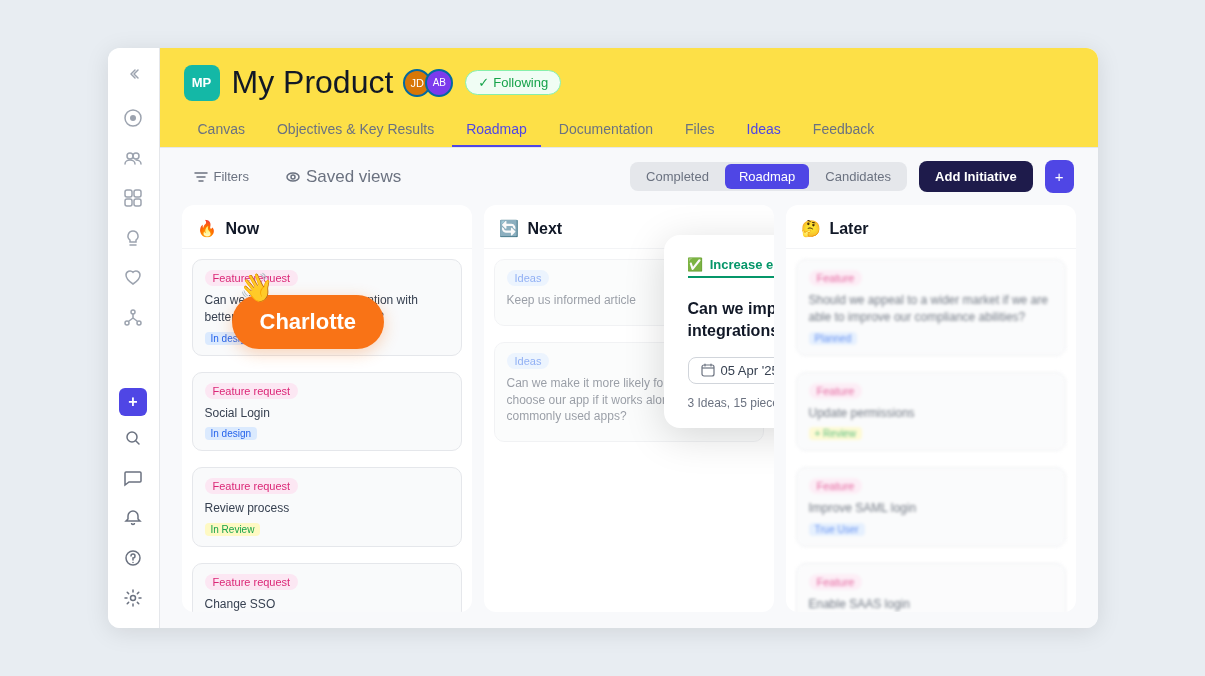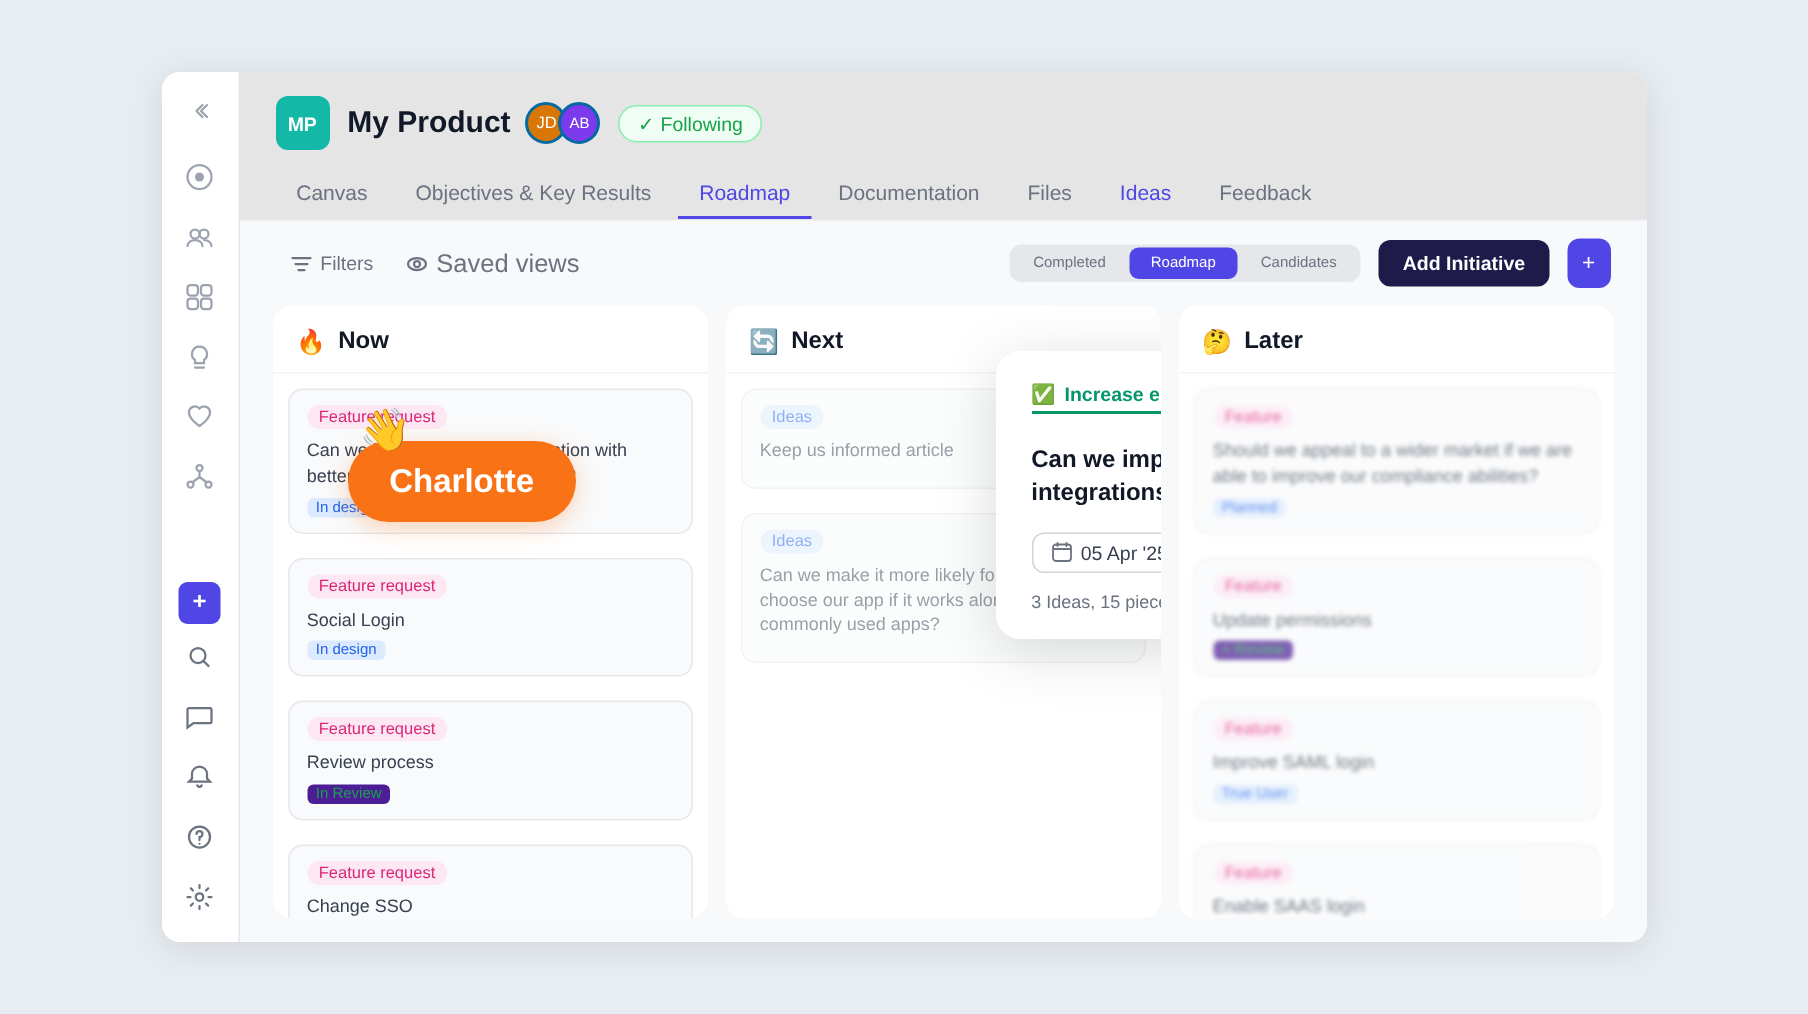--- a/index.html
+++ b/index.html
@@ -80,21 +80,21 @@
     
     .content {
       flex: 1;
       display: flex;
       flex-direction: column;
       background: #f8f9fb;
       overflow: hidden;
     }
     
     .header {
-      background: #e5e5e5;
+      background: #fde047;
       padding: 16px 8px 0 24px;
       border-bottom: 1px solid #e5e7eb;
     }
     .header-top {
       display: flex;
       align-items: center;
       gap: 12px;
       margin-bottom: 12px;
     }
     .product-avatar {
@@ -103,22 +103,22 @@
       background: #14b8a6;
       border-radius: 8px;
       display: flex;
       align-items: center;
       justify-content: center;
       color: #fff;
       font-weight: bold;
       font-size: 13px;
     }
     .product-title {
-      font-size: 20px;
-      font-weight: 700;
+      font-size: 32px;
+      font-weight: 400;
       color: #111827;
     }
     .user-avatars {
       display: flex;
       align-items: center;
       margin-left: 4px;
     }
     .user-avatar {
       width: 28px;
       height: 28px;
@@ -168,21 +168,21 @@
     .toolbar {
       display: flex;
       align-items: center;
       padding: 12px 24px;
       gap: 12px;
       background: #f8f9fb;
     }
     .toolbar-left {
       display: flex;
       align-items: center;
-      gap: 12px;
+      gap: 27px;
       flex: 1;
     }
     .filter-btn {
       display: flex;
       align-items: center;
       gap: 6px;
       font-size: 13px;
       color: #6b7280;
       cursor: pointer;
       padding: 6px 10px;
@@ -198,21 +198,21 @@
     }
     .view-toggle {
       display: flex;
       background: #e5e7eb;
       border-radius: 8px;
       padding: 2px;
       gap: 2px;
     }
     .view-toggle-btn {
       padding: 5px 14px;
-      font-size: 10px;
+      font-size: 13px;
       border-radius: 6px;
       cursor: pointer;
       color: #6b7280;
       font-weight: 500;
     }
     .view-toggle-btn.active {
       background: #4f46e5;
       color: #fff;
     }
     .add-initiative-btn {
@@ -302,21 +302,21 @@
       font-size: 11px;
       color: #9ca3af;
     }
     .card-label {
       display: inline-block;
       border-radius: 4px;
       padding: 1px 6px;
       font-size: 10px;
     }
     .card-label-blue { background: #dbeafe; color: #2563eb; }
-    .card-label-green { background: #4c1d95; color: #16a34a; }
+    .card-label-green { background: #fef9c3; color: #16a34a; }
     .card-label-orange { background: #ffedd5; color: #ea580c; }
     
     .charlotte-bubble {
       position: absolute;
       left: 50px;
       top: 90px;
       z-index: 10;
     }
     .charlotte-pill {
       background: #f97316;

